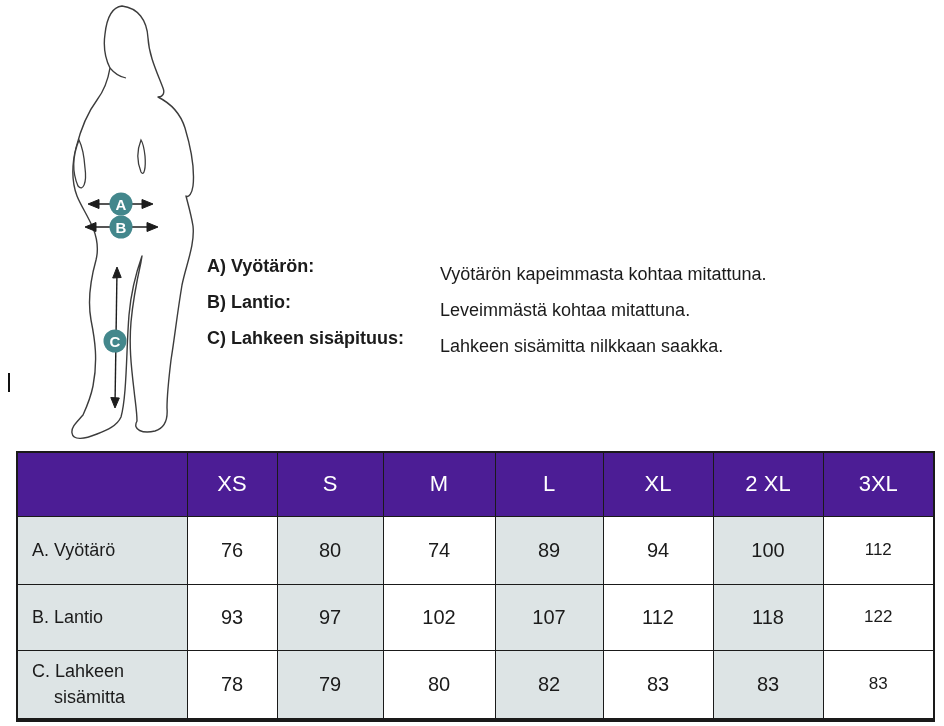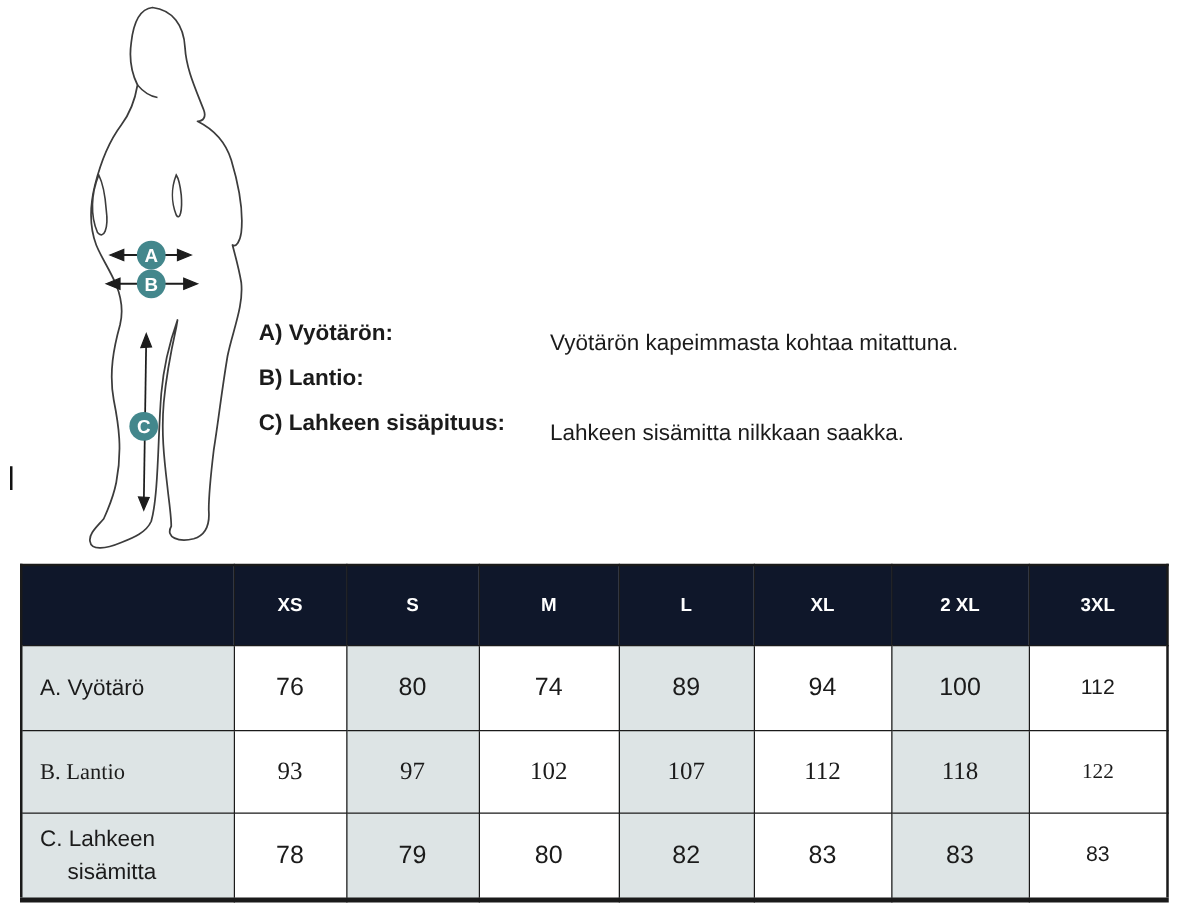--- a/index.html
+++ b/index.html
@@ -18,23 +18,23 @@
   .legend-row { display:grid; grid-template-columns:233px 1fr; height:36px; align-items:center; white-space:nowrap; }
   .legend-label { font-weight:bold; }
   .legend-desc  { font-weight:normal;margin-top:16px; }
 
   
   table.size-table { position:absolute; left:16px; top:451px;
     border-collapse:collapse; table-layout:fixed; width:917px;
     border:2px solid #1a1a1a; border-bottom:4px solid #1a1a1a; }
   .size-table th, .size-table td { border:1px solid #1a1a1a; text-align:center; vertical-align:middle; }
   .size-table thead tr { height:64px; }
-  .size-table thead th { background:#0f172a; color:#ffffff; font-size:15px; font-weight:bold; }
+  .size-table thead th { background:#4c1d95; color:#ffffff; font-size:22px; font-weight:normal; }
   .size-table tbody tr:nth-child(1) { height:68px; }
-  .size-table tbody tr:nth-child(2) { height:66px;font-family:Liberation Serif, serif; }
+  .size-table tbody tr:nth-child(2) { height:66px; }
   .size-table tbody tr:nth-child(3) { height:70px; }
   .size-table tbody td { font-size:20px; background:#ffffff;margin-left:48px; }
   
   .size-table tbody td:nth-child(1),
   .size-table tbody td:nth-child(3),
   .size-table tbody td:nth-child(5),
   .size-table tbody td:nth-child(7) { background:#dde4e5; }
   .size-table tbody td.row-label { text-align:left; font-size:18px;
     padding-left:36px; padding-right:6px; text-indent:-22px; line-height:1.45; }
   .size-table tbody td:nth-child(8) { font-size:17px; }
@@ -117,20 +117,21 @@
     </g>
   </svg>
 
   <div class="legend">
     <div class="legend-row">
       <span class="legend-label">A) Vyötärön:</span>
       <span class="legend-desc">Vyötärön kapeimmasta kohtaa mitattuna.</span>
     </div>
     <div class="legend-row">
       <span class="legend-label">B) Lantio:</span>
+      <span class="legend-desc">Leveimmästä kohtaa mitattuna.</span>
     </div>
     <div class="legend-row">
       <span class="legend-label">C) Lahkeen sisäpituus:</span>
       <span class="legend-desc">Lahkeen sisämitta nilkkaan saakka.</span>
     </div>
   </div>
 
   <table class="size-table">
     <colgroup>
       <col style="width:170px">

